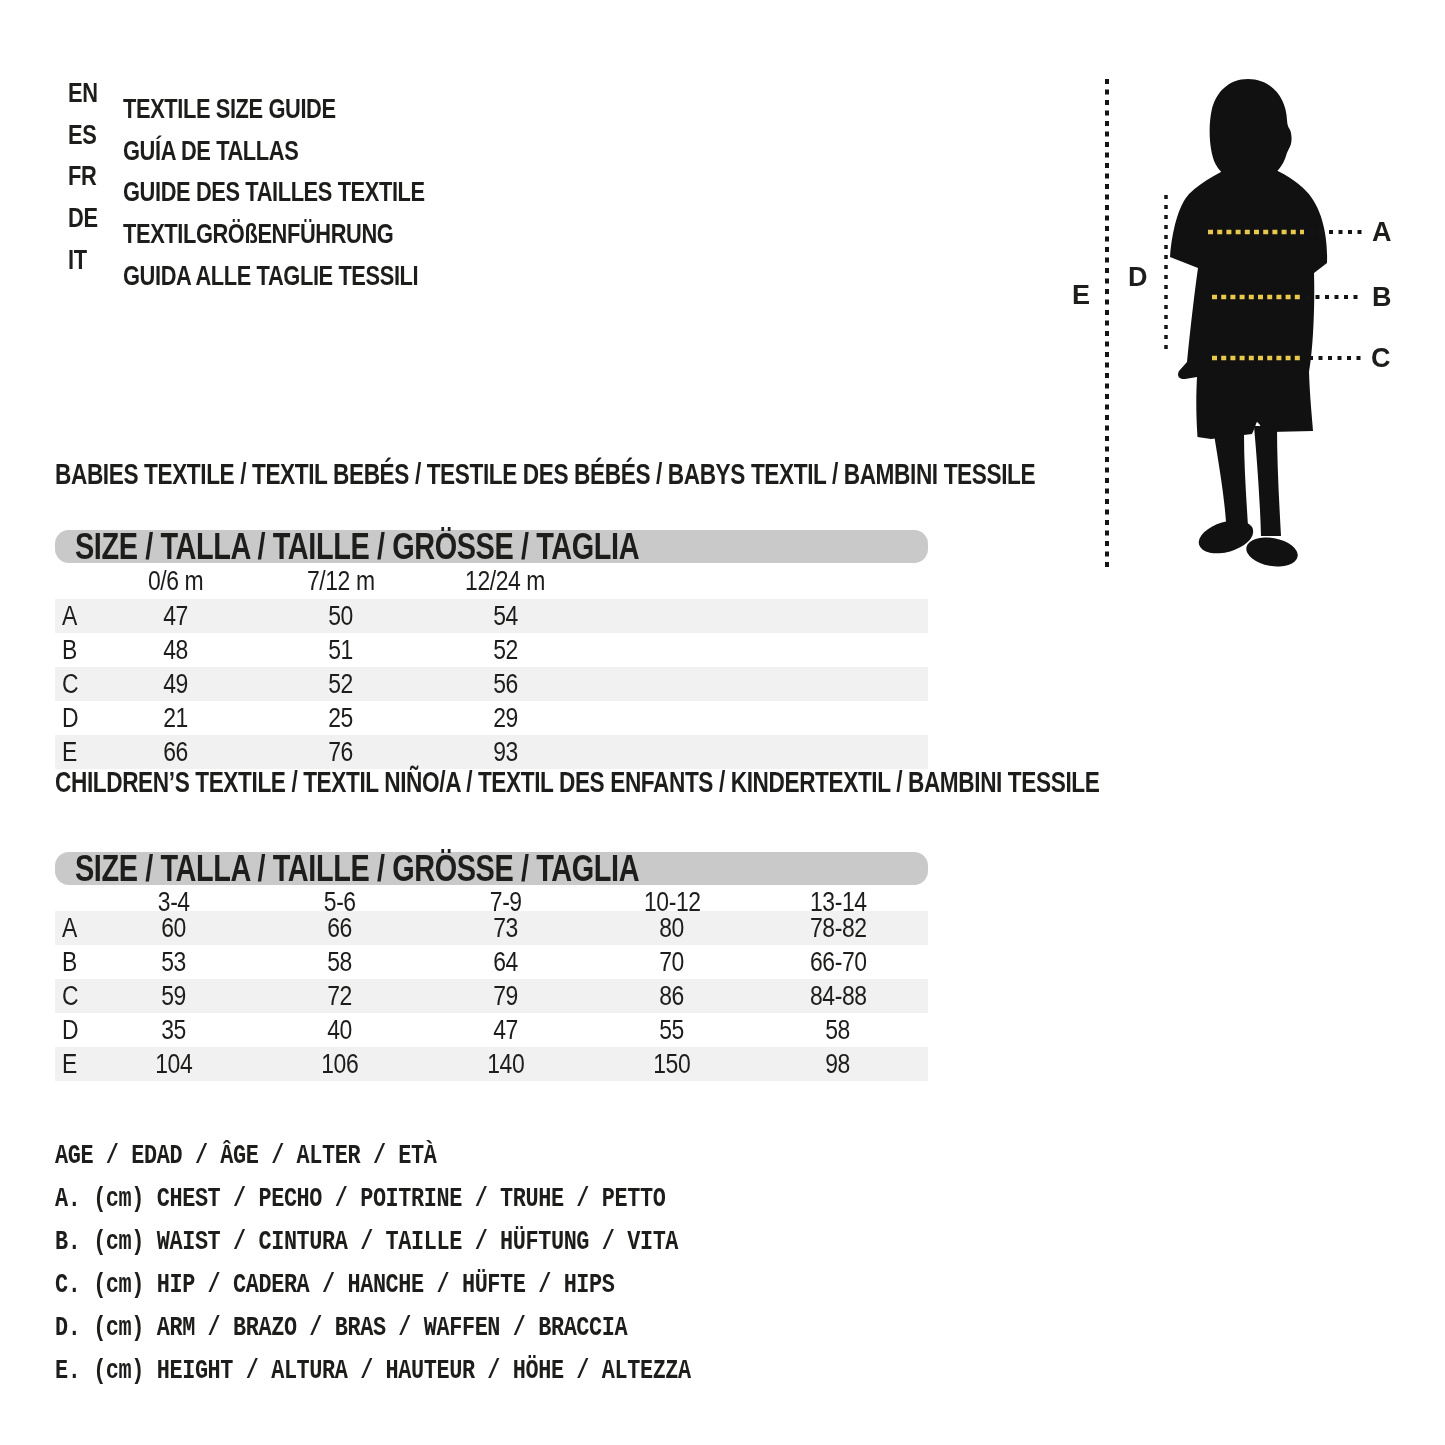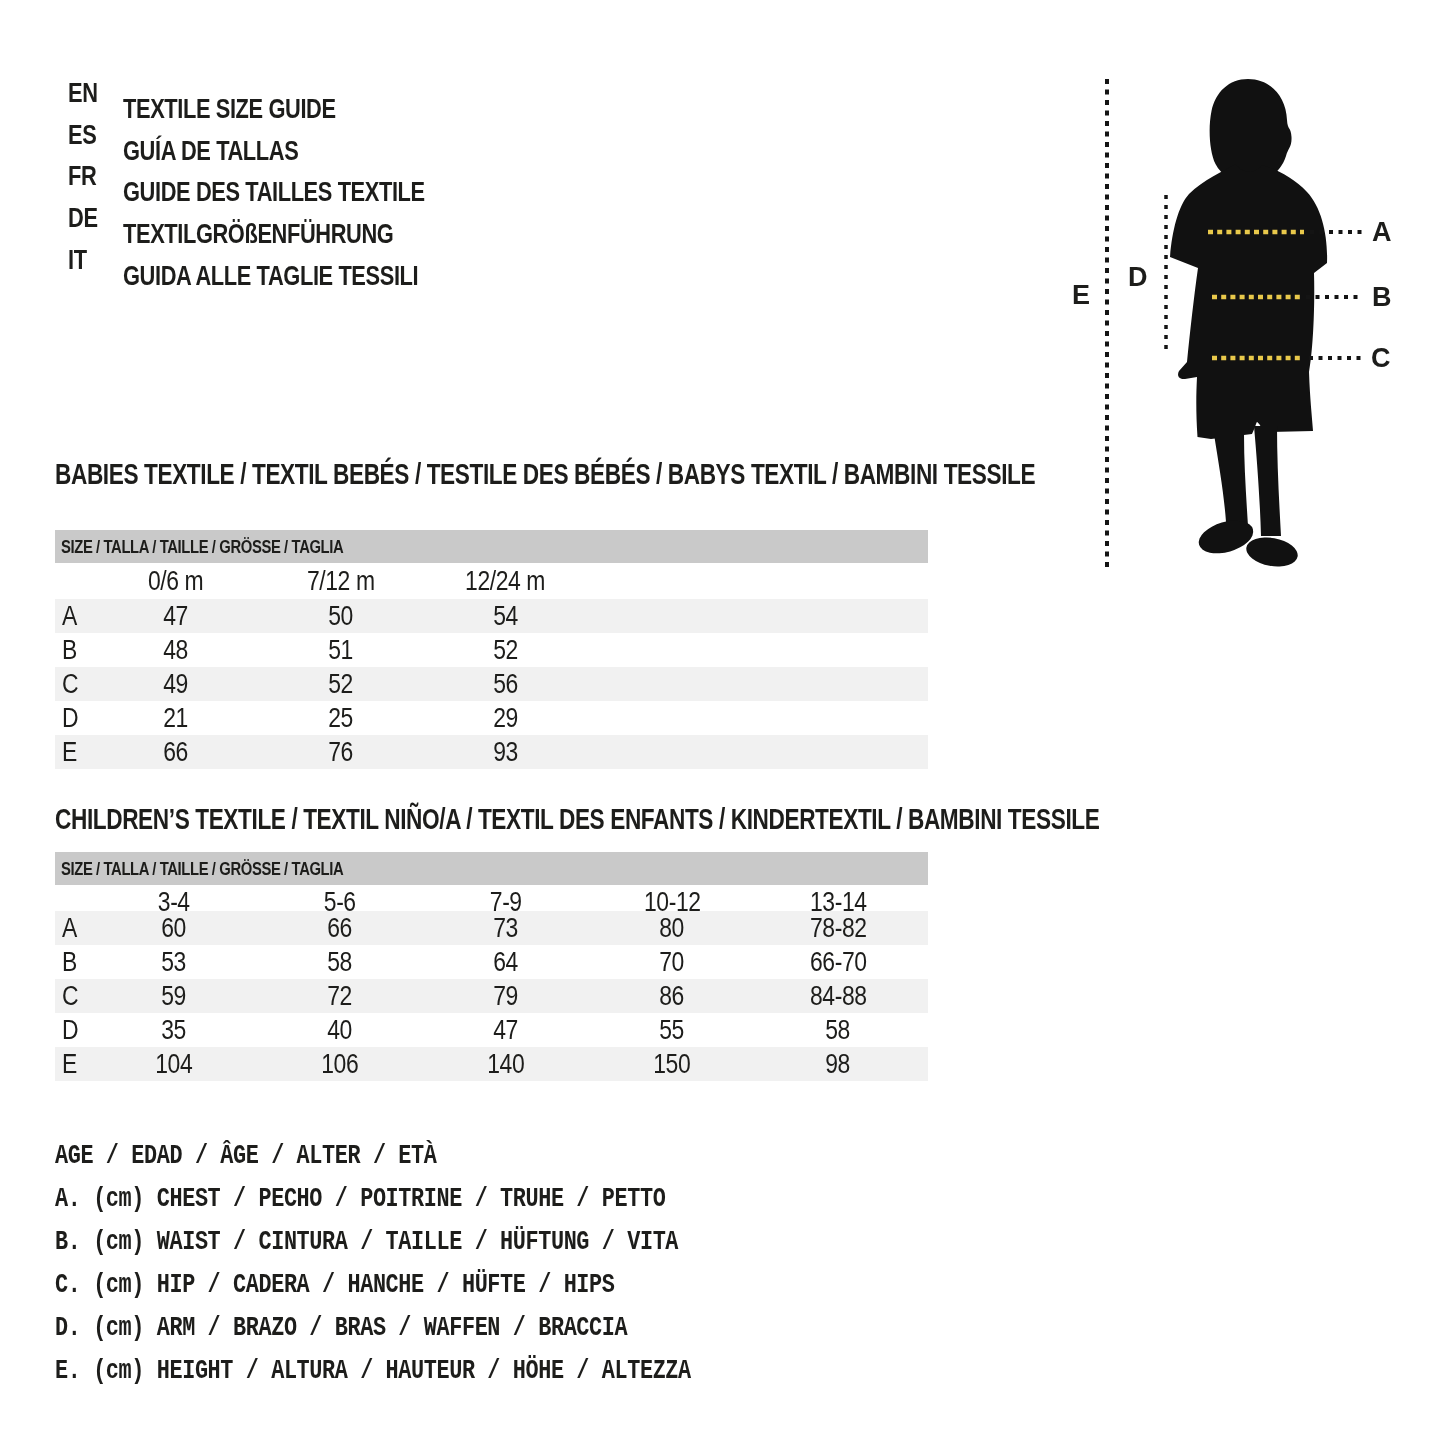--- a/index.html
+++ b/index.html
@@ -23,21 +23,21 @@
   
   .lang-row{position:absolute;left:55px;height:30px;line-height:30px;font-size:28px;}
   .lang-code{position:absolute;left:0;top:0;margin-left:13px;}
   .lang-title{position:absolute;left:68px;top:16px;}
 
   
   .section-title{position:absolute;left:55px;height:30px;line-height:30px;font-size:29px;}
 
   
   .size-table{position:absolute;left:55px;width:873px;}
-  .thead-bar{height:33px;line-height:33px;background:#c9c9c9;padding-left:6px;font-size:19px;}
+  .thead-bar{height:33px;line-height:33px;background:#c9c9c9;padding-left:20px;font-size:37px;border-radius:14px;}
   .cols-row{display:flex;font-size:27px;}
   .data-row{display:flex;height:34px;line-height:34px;font-size:27px;}
   .data-row.alt{background:#f1f1f1;}
   .rlabel{padding-left:7px;box-sizing:border-box;}
   .babies .rlabel{width:38px;}
   .babies .c{width:165px;text-align:center;}
   .children .rlabel{width:36px;}
   .children .c{width:166px;text-align:center;}
   .babies .cols-row{height:36px;line-height:36px;}
   .children .cols-row{height:26px;line-height:35px;}
@@ -156,21 +156,21 @@
     <span class="c"><span class="condn">29</span></span>
   </div>
   <div class="data-row alt">
     <span class="rlabel"><span class="condl">E</span></span>
     <span class="c"><span class="condn">66</span></span>
     <span class="c"><span class="condn">76</span></span>
     <span class="c"><span class="condn">93</span></span>
   </div>
 </div>
 
-<div class="section-title" style="top:804px">
+<div class="section-title" style="top:767px">
   <span class="condb">CHILDREN’S TEXTILE / TEXTIL NIÑO/A / TEXTIL DES ENFANTS / KINDERTEXTIL / BAMBINI TESSILE</span>
 </div>
 
 <div class="size-table children" style="top:852px">
   <div class="thead-bar">
     <span class="condb">SIZE / TALLA / TAILLE / GRÖSSE / TAGLIA</span>
   </div>
   <div class="cols-row">
     <span class="rlabel"></span>
     <span class="c"><span class="condn">3-4</span></span>

